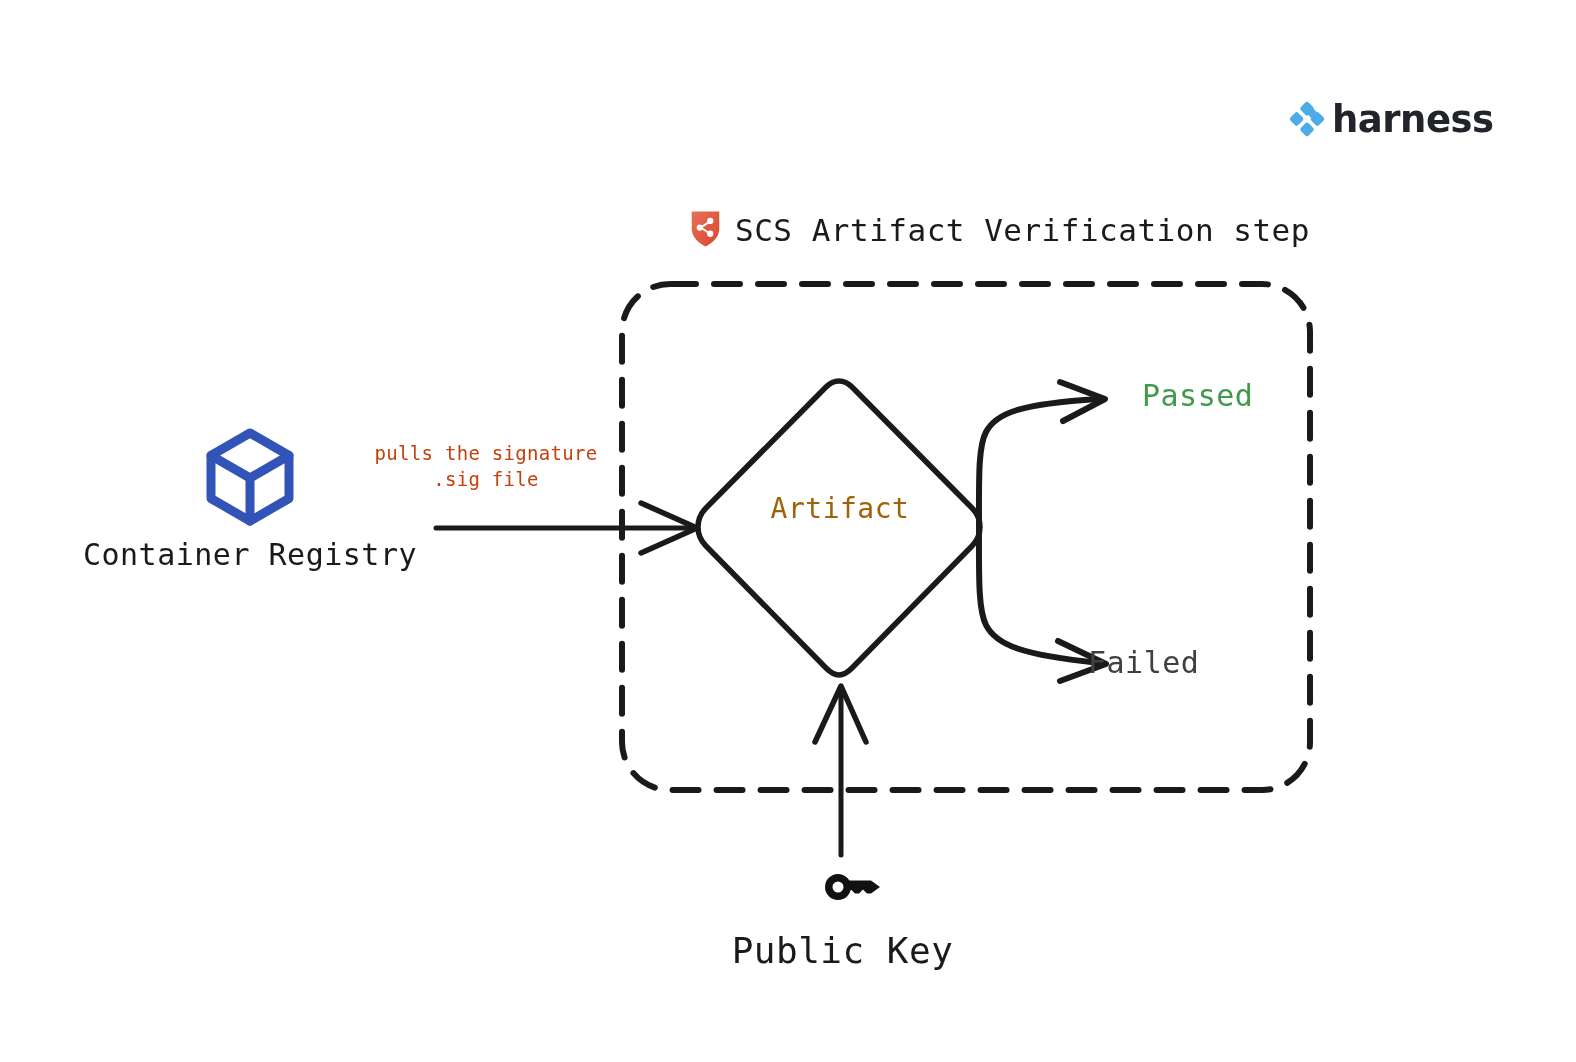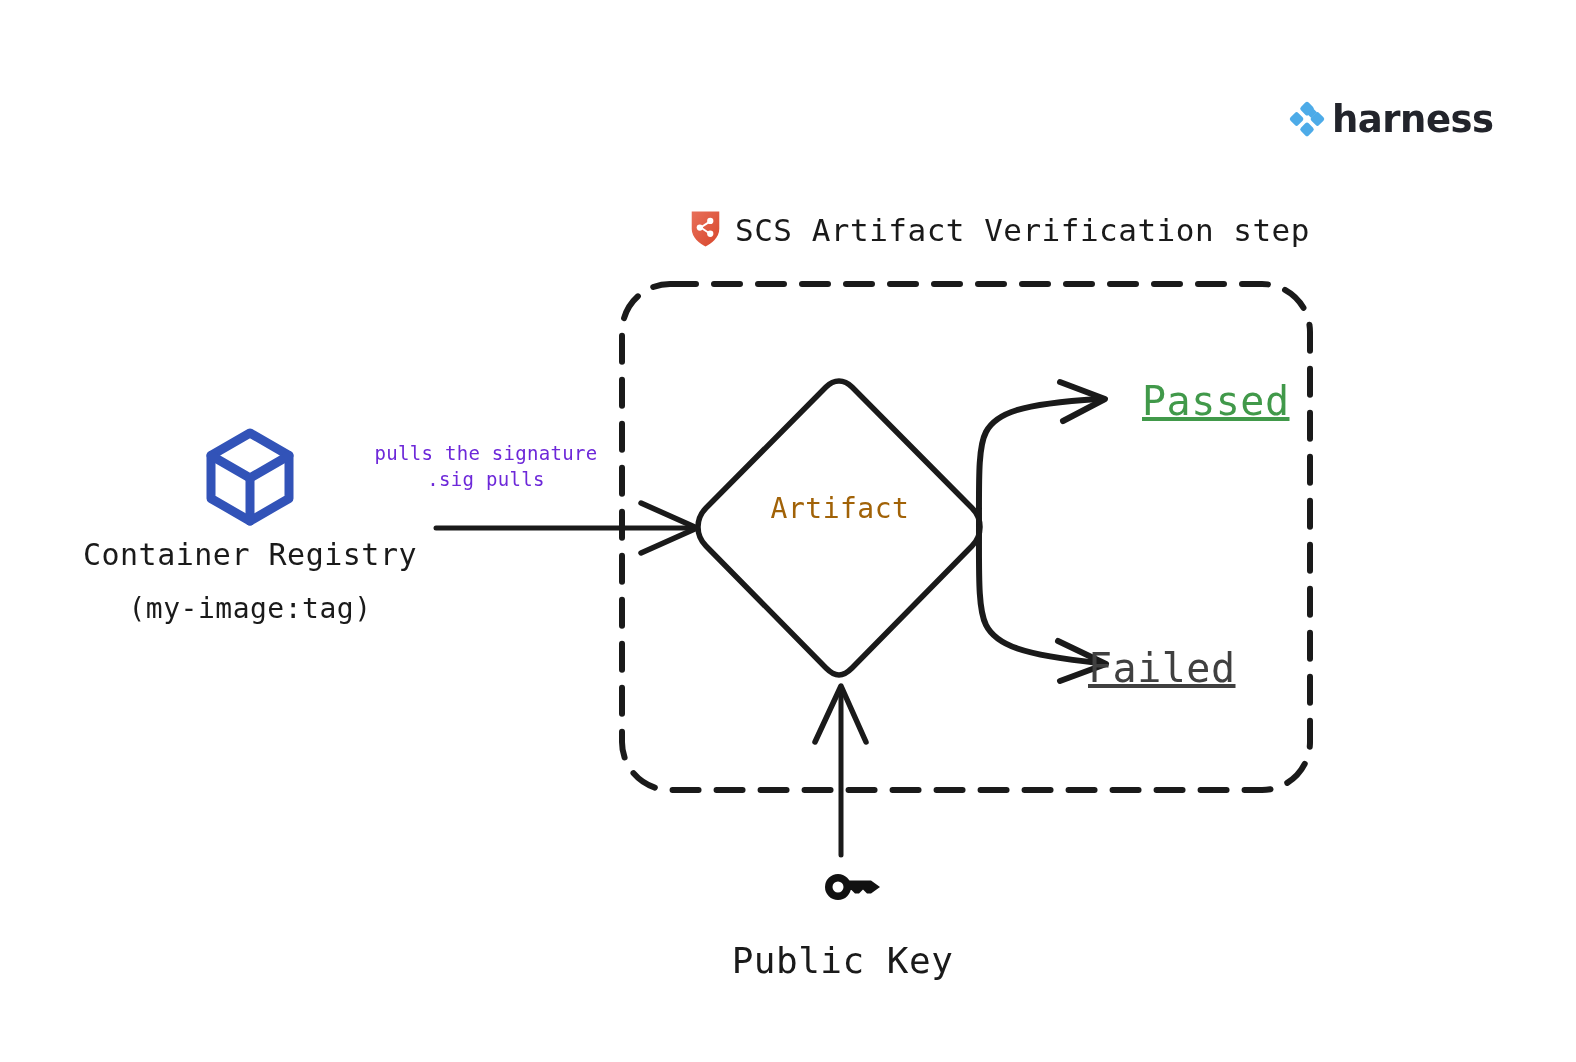--- a/index.html
+++ b/index.html
@@ -78,59 +78,58 @@
   }
 
   
   #edge-label {
     left: 372px;
     top: 440px;
     width: 228px;
     text-align: center;
     font-size: 19px;
     line-height: 26px;
-    color: #6d28d9;
+    color: #c2410c;
     letter-spacing: 0.3px;
   }
 
   
   #diamond-text {
     left: 700px;
     top: 490px;
     width: 280px;
     text-align: center;
     font-size: 28px;
     line-height: 37px;
     color: #a16207;
     letter-spacing: 0.5px;
   }
 
   
   .outcome {
-    font-size: 40px;
-    letter-spacing: 0.5px;
-    white-space: nowrap;
-    text-decoration: underline;
+    font-size: 30px;
+    letter-spacing: 0.5px;
+    white-space: nowrap;
   }
   #outcome-passed { left: 1142px; top: 378px; color: #41994a; }
   #outcome-failed { left: 1088px; top: 645px; color: #404040; }
 
   
   #publickey-group {
     left: 700px;
     top: 862px;
     width: 285px;
     text-align: center;
   }
   #publickey-group .key-wrap { height: 62px; }
   #publickey-label {
     font-size: 36px;
     color: #1a1a1a;
     letter-spacing: 0.5px;
-    margin-top: 16px;
+    margin-top: 6px;
     white-space: nowrap;
   }
 
   
   #vector-layer {
     left: 0; top: 0;
     width: 1576px; height: 1062px;
     pointer-events: none;
   }
 </style>
@@ -221,26 +220,25 @@
     <div class="cube-wrap">
       <svg width="104" height="104" viewBox="0 0 104 104">
         <g fill="none" stroke="#3253b8" stroke-width="9" stroke-linejoin="round" stroke-linecap="round">
           <path d="M52 8 L91 30.5 V73.5 L52 96 L13 73.5 V30.5 Z"></path>
           <path d="M13 30.5 L52 53 L91 30.5"></path>
           <path d="M52 53 V96"></path>
         </g>
       </svg>
     </div>
     <div id="registry-label">Container Registry</div>
-    <div id="registry-sublabel">(my-image:tag)</div>
   </div>
 
   <div id="edge-label" class="abs">
     <div>pulls the signature</div>
-    <div>.sig pulls</div>
+    <div>.sig file</div>
   </div>
 
   <div id="diamond-text" class="abs">
     <div>Artifact</div>
   </div>
 
   <div id="outcome-passed" class="abs outcome">Passed</div>
   <div id="outcome-failed" class="abs outcome">Failed</div>
 
   <div id="publickey-group" class="abs">

